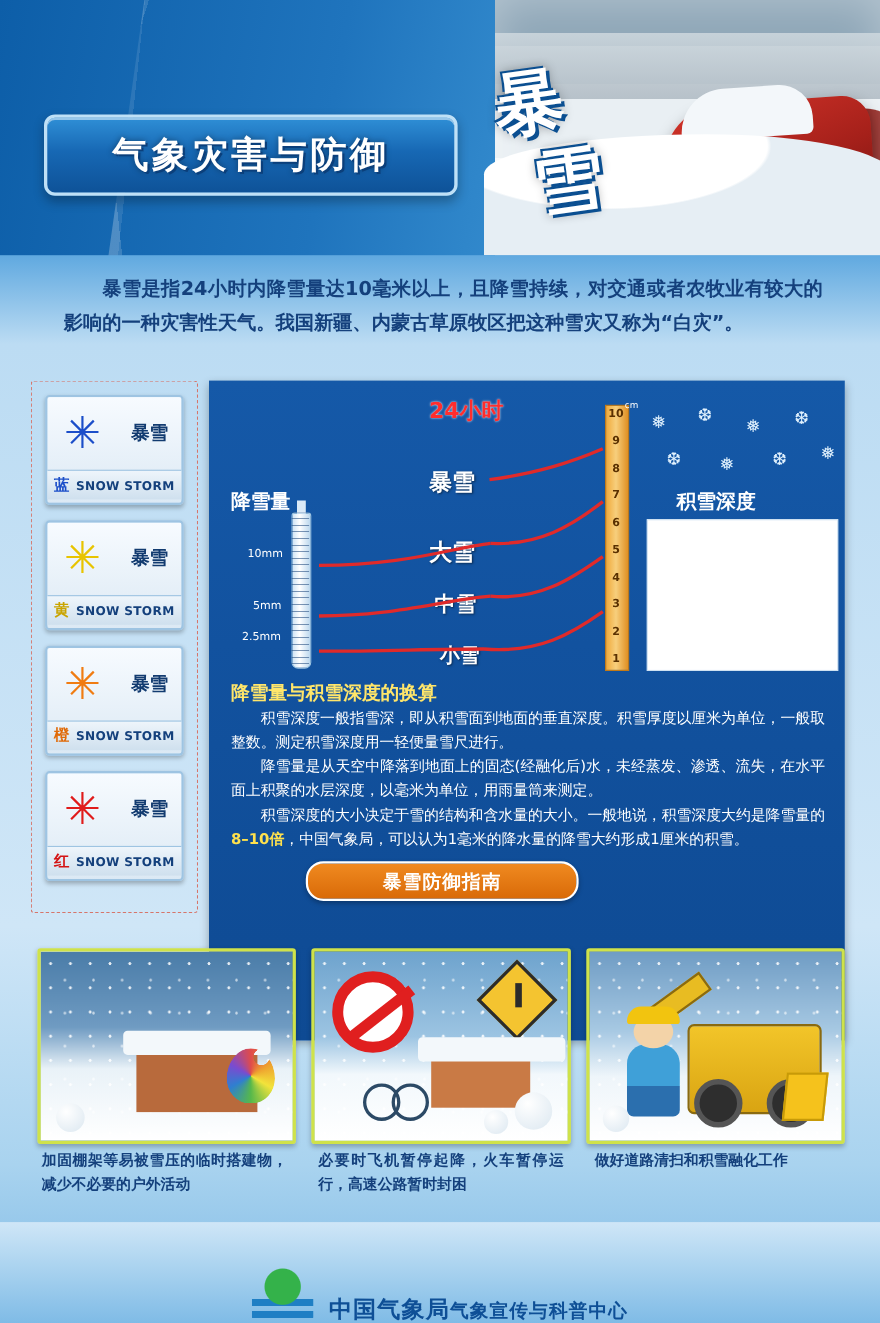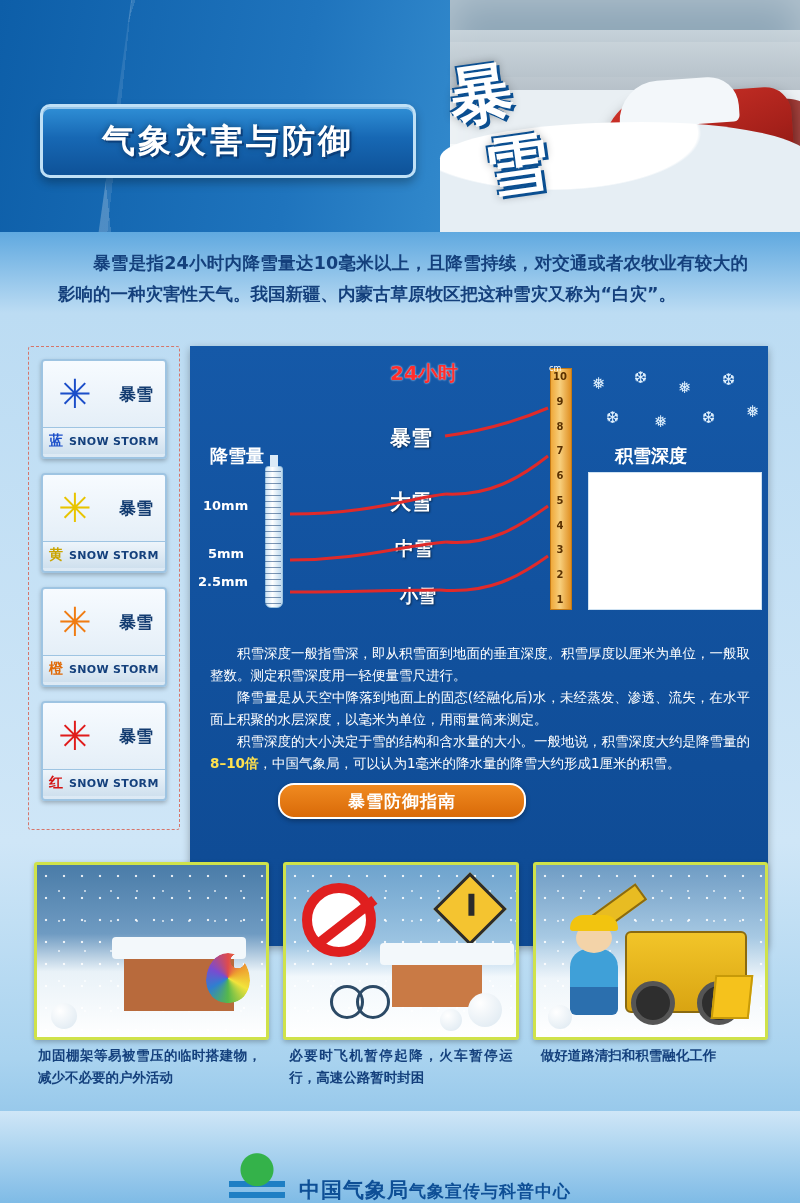--- a/index.html
+++ b/index.html
@@ -147,21 +147,21 @@
     background:linear-gradient(90deg,#cfe4f5,#ffffff 40%,#bcd8ee);
     border:1px solid #9cc3e0;border-radius:3px 3px 6px 6px;
   }
   .tube:before{
     content:"";position:absolute;left:4px;top:-12px;width:8px;height:12px;background:#dbeaf7;
   }
   .tube-ticks{
     position:absolute;left:75px;top:120px;width:16px;height:140px;
     background:repeating-linear-gradient(180deg,transparent 0 5px,rgba(40,80,130,.6) 5px 6px);
   }
-  .mm{position:absolute;color:#fff;font-size:13px;font-weight:bold;}
+  .mm{position:absolute;color:#fff;font-size:10px;font-weight:normal;margin-left:22px;}
   .mm.m10{left:13px;top:152px;}
   .mm.m5 {left:18px;top:200px;}
   .mm.m25{left:8px;top:228px;}
   .snow-words span{
     position:absolute;color:#fff;font-weight:bold;text-shadow:1px 1px 2px rgba(0,0,0,.5);
   }
   .w1{left:200px;top:78px;font-size:21px;}
   .w2{left:200px;top:142px;font-size:21px;}
   .w3{left:205px;top:190px;font-size:19px;}
   .w4{left:210px;top:238px;font-size:18px;}
@@ -169,21 +169,21 @@
     position:absolute;left:360px;top:22px;width:20px;height:240px;
     background:linear-gradient(90deg,#f0a93a,#f7cf7d 45%,#e08f22);
     border:1px solid #c47a16;
   }
   .ruler-nums{
     position:absolute;left:360px;top:22px;width:20px;height:240px;
     color:#5a3000;font-size:10px;font-weight:bold;
     display:flex;flex-direction:column-reverse;justify-content:space-between;align-items:center;
     padding:3px 0;box-sizing:border-box;
   }
-  .ruler-unit{position:absolute;left:359px;top:18px;color:#fff;font-size:8px;line-height:9px;}
+  .ruler-unit{position:absolute;left:378px;top:18px;color:#fff;font-size:8px;line-height:9px;}
   .depth-title{
     position:absolute;left:425px;top:98px;color:#fff;font-size:18px;font-weight:bold;
   }
   .depth-box{
     position:absolute;left:398px;top:126px;width:172px;height:136px;
     background:#ffffff;border:1px solid #cfe2f2;
   }
   .flakes-top{position:absolute;left:392px;top:22px;width:186px;height:72px;color:#dff0fd;}
   .flakes-top span{position:absolute;font-size:16px;}
   .curves{position:absolute;left:0;top:0;width:578px;height:280px;}
@@ -439,20 +439,21 @@
       <span style="left:140px;top:2px;">❆</span>
       <span style="left:24px;top:40px;">❆</span>
       <span style="left:72px;top:44px;">❅</span>
       <span style="left:120px;top:40px;">❆</span>
       <span style="left:164px;top:34px;">❅</span>
     </div>
 
     <div class="depth-title">积雪深度</div>
     <div class="depth-box"></div>
 
+    <div class="conv-title">降雪量与积雪深度的换算</div>
     <div class="conv-body">
       <p>积雪深度一般指雪深，即从积雪面到地面的垂直深度。积雪厚度以厘米为单位，一般取整数。测定积雪深度用一轻便量雪尺进行。</p>
       <p>降雪量是从天空中降落到地面上的固态(经融化后)水，未经蒸发、渗透、流失，在水平面上积聚的水层深度，以毫米为单位，用雨量筒来测定。</p>
       <p>
         <span>积雪深度的大小决定于雪的结构和含水量的大小。一般地说，积雪深度大约是降雪量的</span><span class="hl">8–10倍</span><span>，中国气象局，可以认为1毫米的降水量的降雪大约形成1厘米的积雪。</span>
       </p>
     </div>
   </div>
 
   <div class="guide-head">

